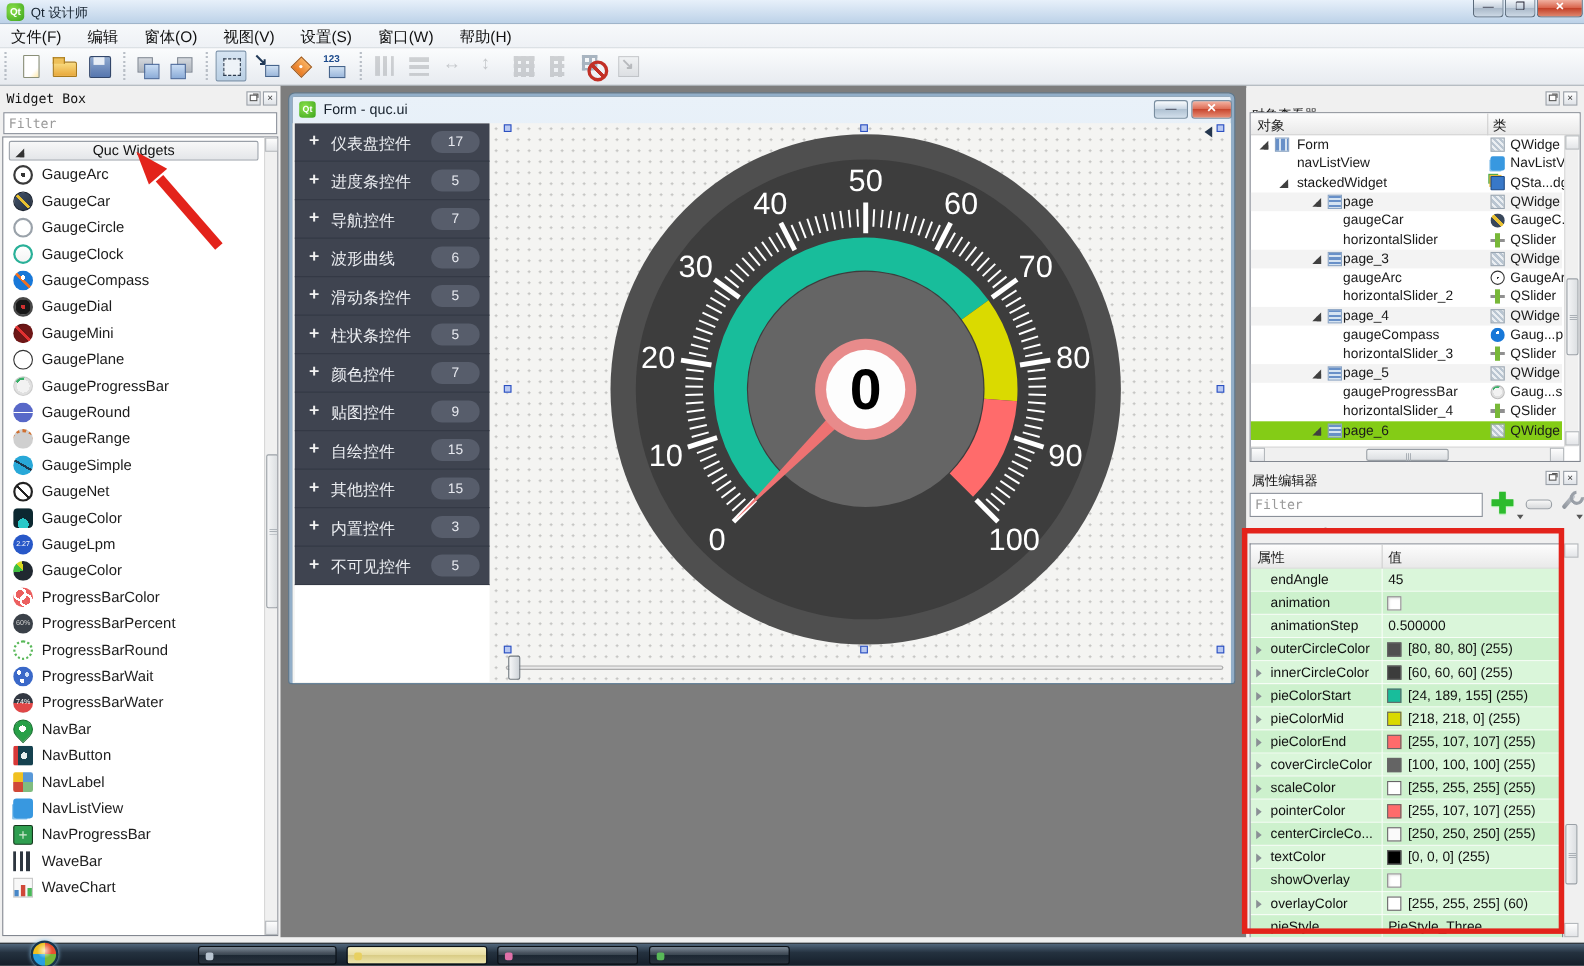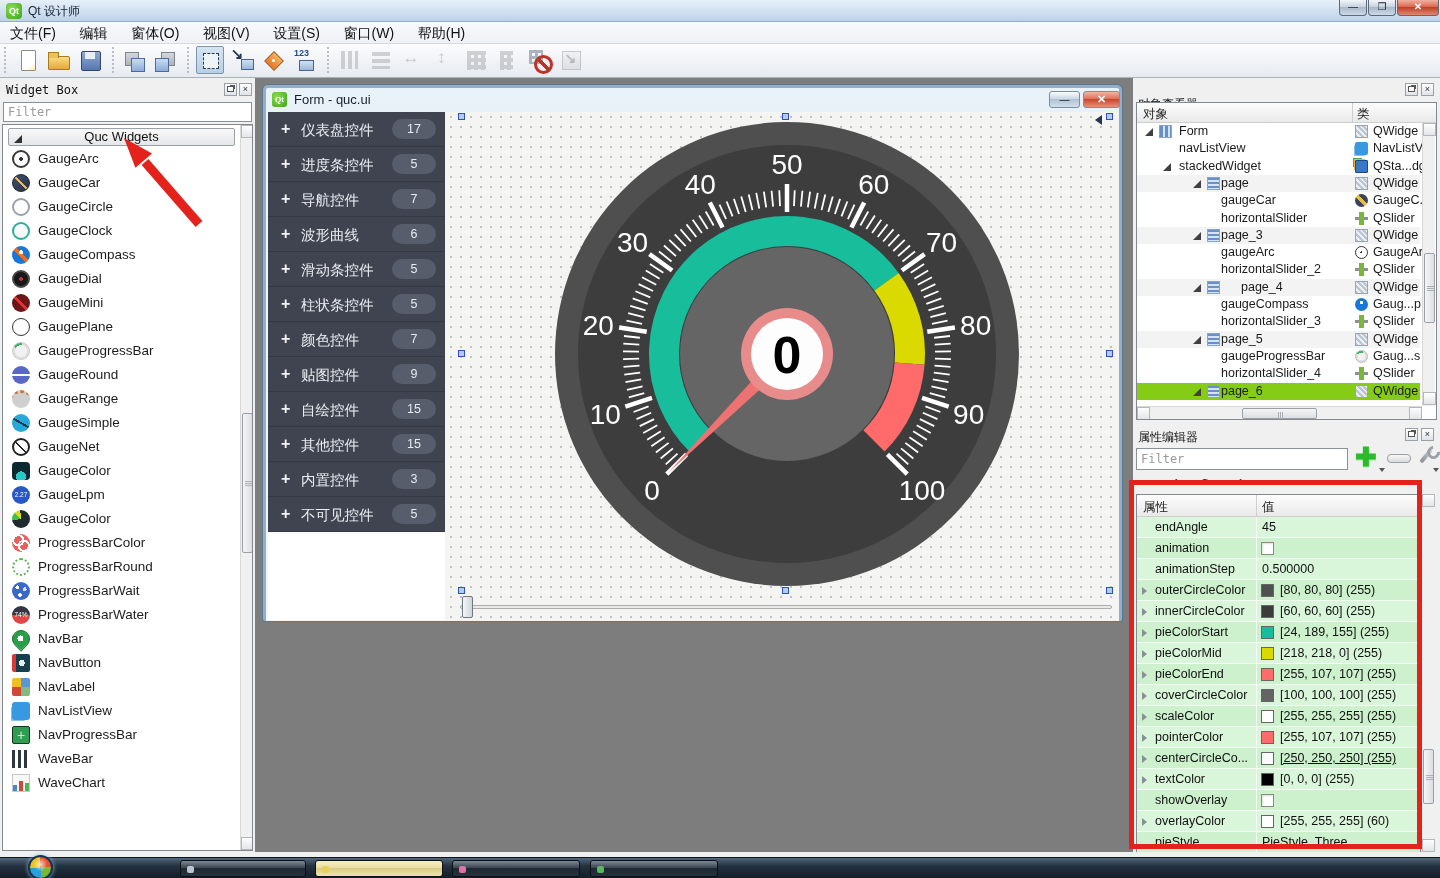--- a/index.html
+++ b/index.html
@@ -318,20 +318,24 @@
           <span class="wi wi-gauge-lpm"></span>
           <span class="lbl">GaugeLpm</span>
         </div>
         <div class="wrow">
           <span class="wi wi-gauge-color"></span>
           <span class="lbl">GaugeColor</span>
         </div>
         <div class="wrow">
           <span class="wi wi-progress-bar-color"></span>
           <span class="lbl">ProgressBarColor</span>
+        </div>
+        <div class="wrow">
+          <span class="wi wi-progress-bar-percent"></span>
+          <span class="lbl">ProgressBarPercent</span>
         </div>
         <div class="wrow">
           <span class="wi wi-progress-bar-round"></span>
           <span class="lbl">ProgressBarRound</span>
         </div>
         <div class="wrow">
           <span class="wi wi-progress-bar-wait"></span>
           <span class="lbl">ProgressBarWait</span>
         </div>
         <div class="wrow">
@@ -660,21 +664,21 @@
           <span class="ocls" style="left: 236px; top: 1px;">GaugeAr</span>
         </div>
         <div class="orow" style="top: 158.4px;">
           <span style="position: absolute; top: 1px; left: 84px;">horizontalSlider_2</span>
           <span class="oic oi-slider" style="left: 218px;"></span>
           <span class="ocls" style="left: 236px; top: 1px;">QSlider</span>
         </div>
         <div class="orow" style="top: 175.7px; background: rgb(243, 243, 243);">
           <span class="exp open" style="left: 56px;"></span>
           <span class="oic oi-page" style="left: 70px;"></span>
-          <span style="position: absolute; top: 1px; left: 84px; padding-left: 20px;">page_4</span>
+          <span style="position: absolute; top: 1px; left: 84px;">page_4</span>
           <span class="oic oi-qwidget" style="left: 218px;"></span>
           <span class="ocls" style="left: 236px; top: 1px;">QWidge</span>
         </div>
         <div class="orow" style="top: 193px;">
           <span style="position: absolute; top: 1px; left: 84px;">gaugeCompass</span>
           <span class="oic oi-compass" style="left: 218px;"></span>
           <span class="ocls" style="left: 236px; top: 1px;">Gaug...p</span>
         </div>
         <div class="orow" style="top: 210.3px;">
           <span style="position: absolute; top: 1px; left: 84px;">horizontalSlider_3</span>
@@ -855,21 +859,21 @@
             <span style="position: absolute; left: 23px; top: 0px;">[255, 107, 107] (255)</span>
           </div>
         </div>
         <div class="prow" style="top: 253px; background: rgb(205, 241, 205); border-bottom: 1px solid rgba(255, 255, 255, 0.75);">
           <div class="pname">
             <span class="pexp"></span>
             <span style="position: absolute; left: 18px; top: 0px;">centerCircleCo...</span>
           </div>
           <div class="pval">
             <span class="swatch" style="background: rgb(250, 250, 250);"></span>
-            <span style="position: absolute; left: 23px; top: 0px; text-decoration: underline;">[250, 250, 250] (255)</span>
+            <span style="position: absolute; left: 23px; top: 0px;">[250, 250, 250] (255)</span>
           </div>
         </div>
         <div class="prow" style="top: 274px; background: rgb(218, 246, 218); border-bottom: 1px solid rgba(255, 255, 255, 0.75);">
           <div class="pname">
             <span class="pexp"></span>
             <span style="position: absolute; left: 18px; top: 0px;">textColor</span>
           </div>
           <div class="pval">
             <span class="swatch" style="background: rgb(0, 0, 0);"></span>
             <span style="position: absolute; left: 23px; top: 0px;">[0, 0, 0] (255)</span>

